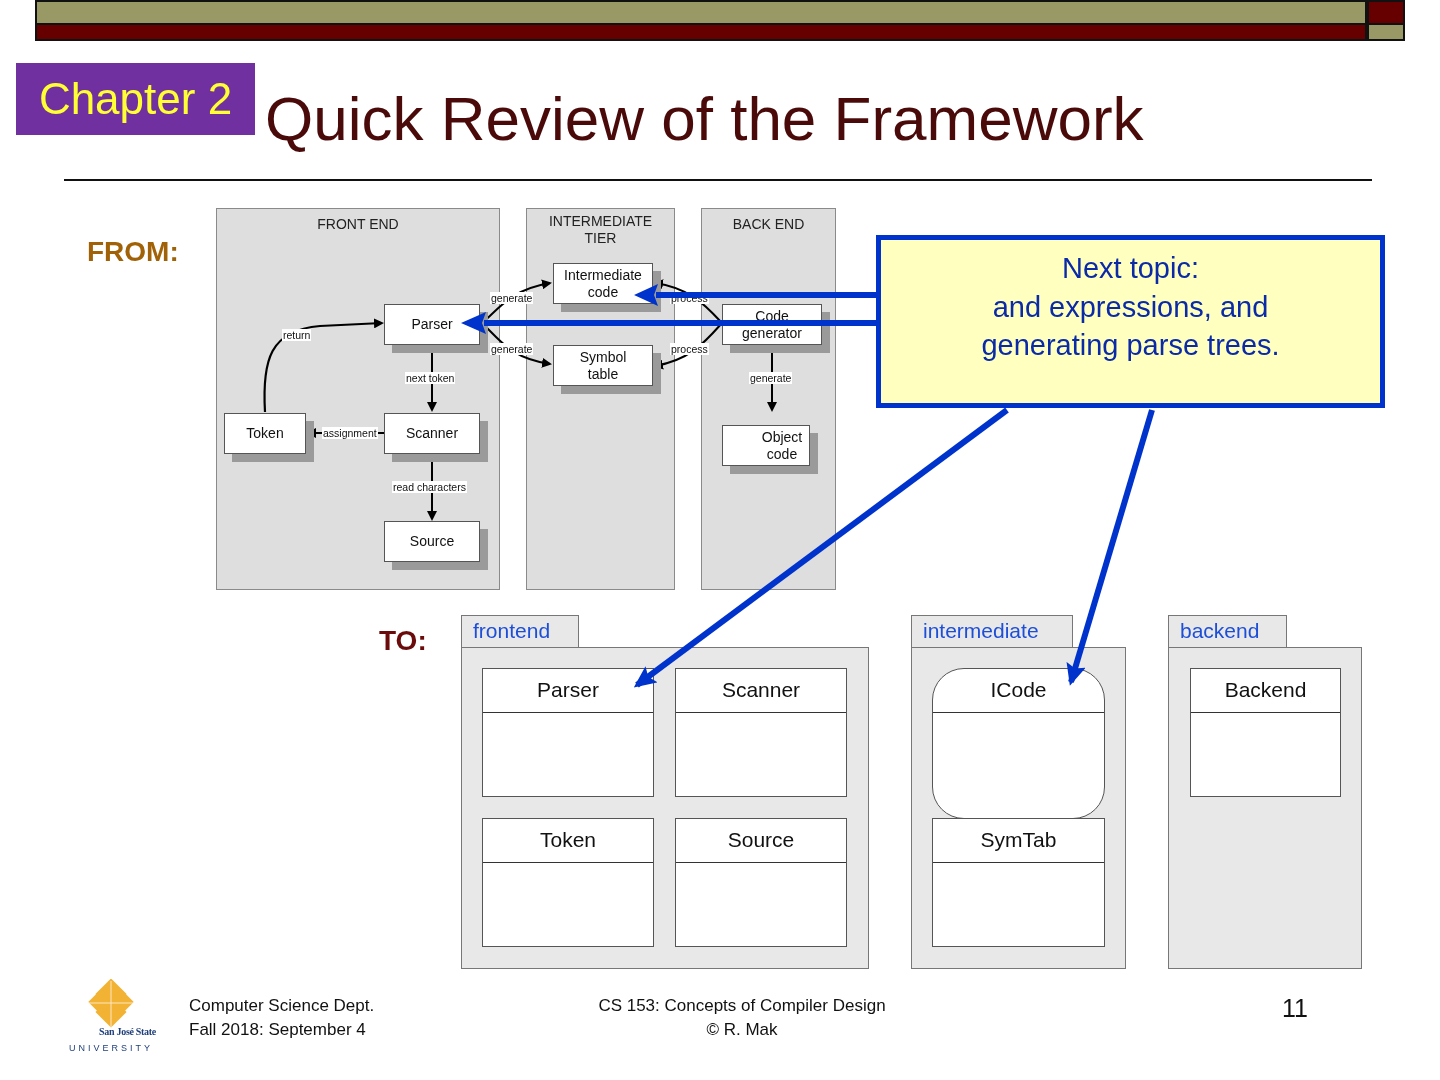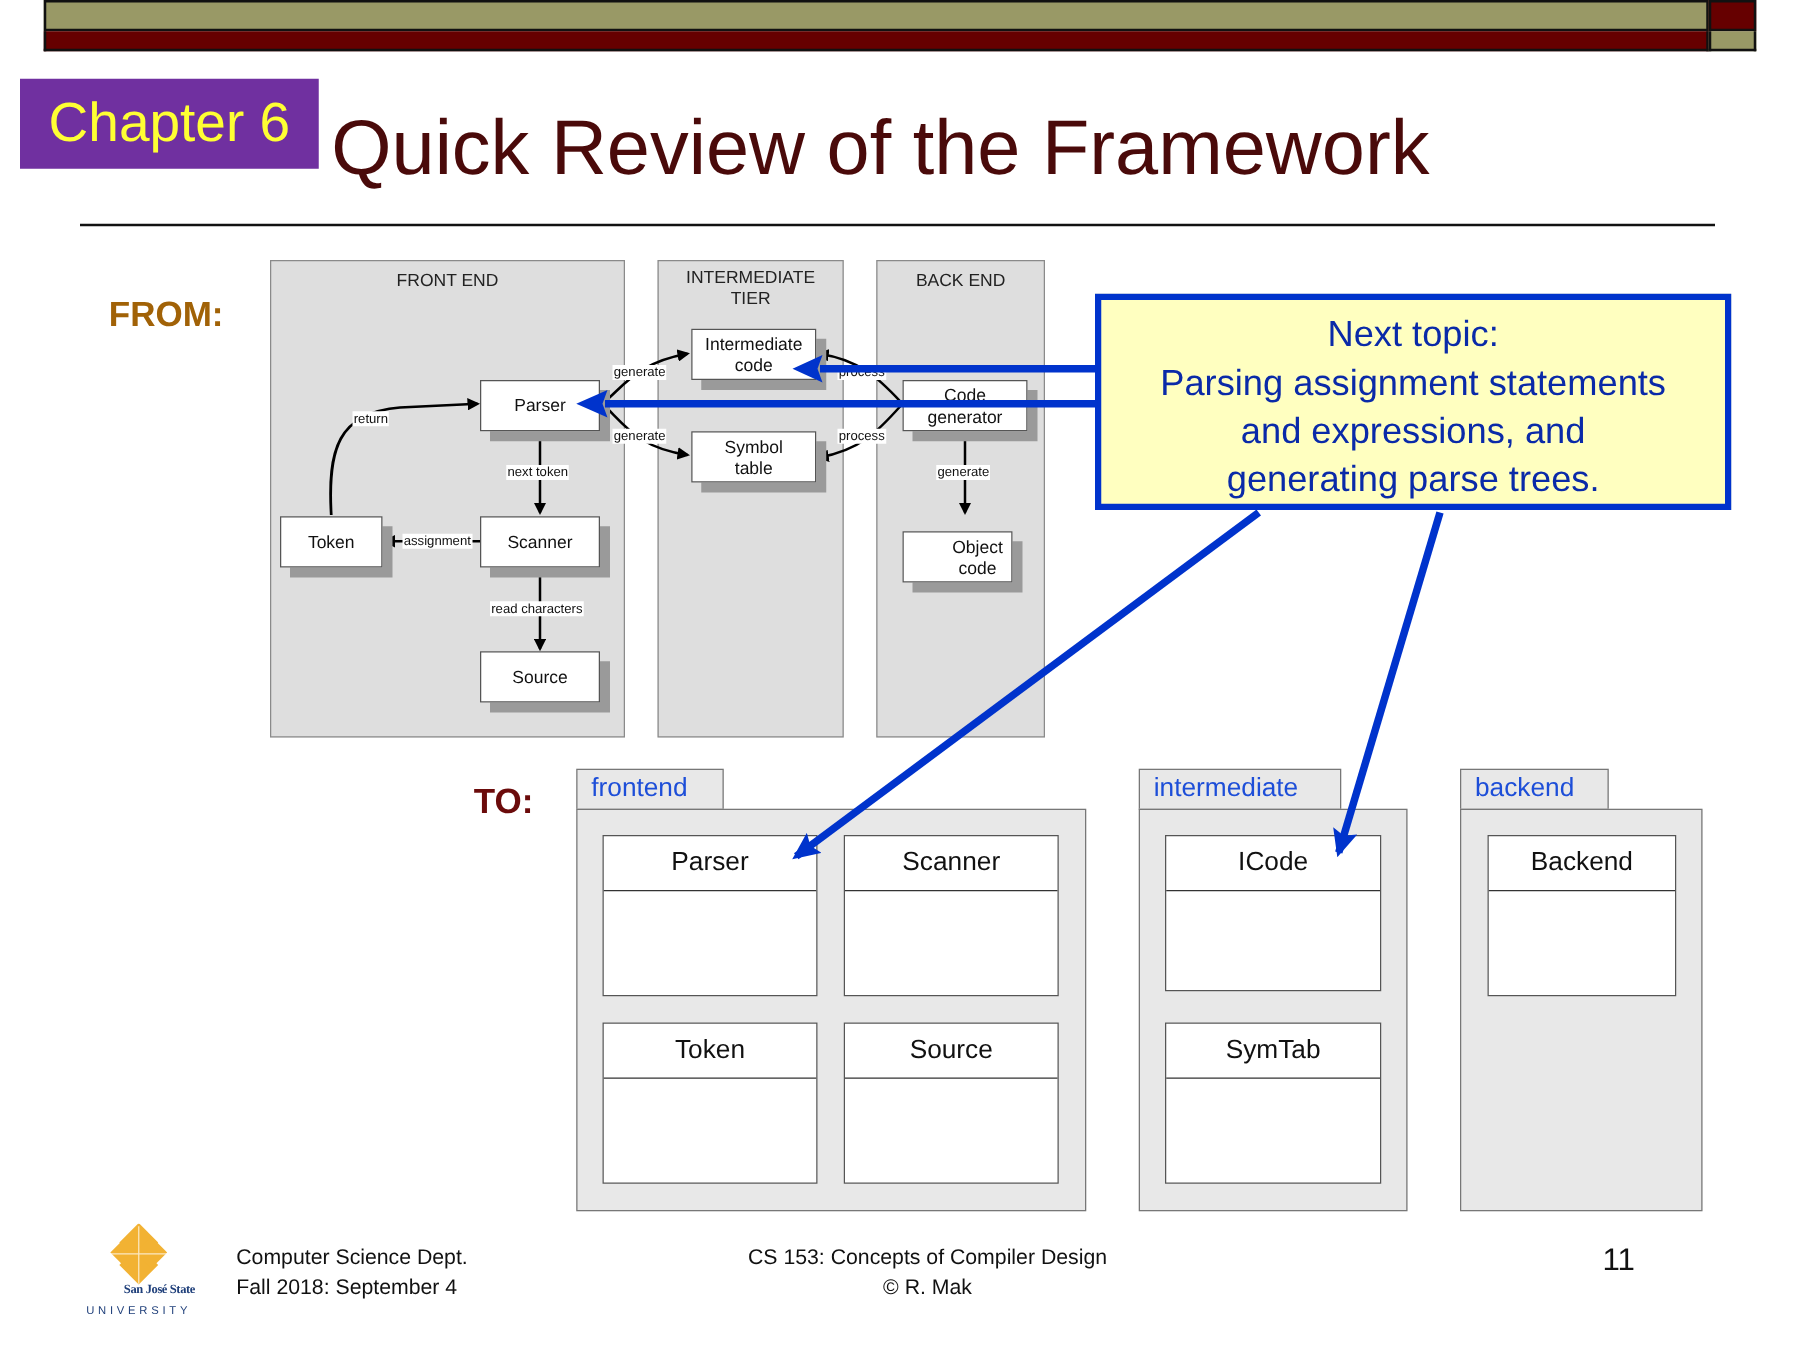--- a/index.html
+++ b/index.html
@@ -44,21 +44,21 @@
   .page-num { left:1282px; top:994px; font-size:25px; color:#111; }
 </style>
 </head>
 <body>
 
 <div class="abs bar-olive"></div>
 <div class="abs bar-maroon"></div>
 <div class="abs sq-maroon"></div>
 <div class="abs sq-olive"></div>
 
-<div class="abs chapter">Chapter 6</div>
+<div class="abs chapter">Chapter 2</div>
 <div class="abs title">Quick Review of the Framework</div>
 <div class="abs title-rule"></div>
 
 <div class="abs label-from">FROM:</div>
 <div class="abs label-to">TO:</div>
 
 <div class="abs tier" style="left:216px;top:208px;width:284px;height:382px;">
   <div class="tier-title" style="top:7px;">FRONT END</div>
 </div>
 <div class="abs tier" style="left:526px;top:208px;width:149px;height:382px;">
@@ -143,36 +143,35 @@
 </div>
 <div class="abs cls" style="left:482px;top:818px;width:172px;height:129px;">
   <div class="cls-head">Token</div>
 </div>
 <div class="abs cls" style="left:675px;top:818px;width:172px;height:129px;">
   <div class="cls-head">Source</div>
 </div>
 
 <div class="abs pkg-tab" style="left:911px;top:615px;width:162px;height:33px;">intermediate</div>
 <div class="abs pkg-body" style="left:911px;top:647px;width:215px;height:322px;"></div>
-<div class="abs cls" style="left:932px;top:668px;width:173px;height:125px;">
+<div class="abs cls" style="left:932px;top:668px;width:173px;height:151px;border-radius:32px;">
   <div class="cls-head">ICode</div>
 </div>
 <div class="abs cls" style="left:932px;top:818px;width:173px;height:129px;">
   <div class="cls-head">SymTab</div>
 </div>
 
 <div class="abs pkg-tab" style="left:1168px;top:615px;width:119px;height:33px;">backend</div>
 <div class="abs pkg-body" style="left:1168px;top:647px;width:194px;height:322px;"></div>
 <div class="abs cls" style="left:1190px;top:668px;width:151px;height:129px;">
   <div class="cls-head">Backend</div>
 </div>
 
 <div class="abs callout">
   <div>Next topic:</div>
-  <div>Parsing assignment statements</div>
   <div>and expressions, and</div>
   <div>generating parse trees.</div>
 </div>
 
 <svg class="abs" style="left:0;top:0;pointer-events:none;" width="1440" height="1080">
   <defs>
     <marker id="bh" markerWidth="22" markerHeight="20" refX="4" refY="10" orient="auto" markerUnits="userSpaceOnUse">
       <path d="M0,10 L22,0 L18,10 L22,20 z" fill="#0033cc"></path>
     </marker>
     <marker id="bh2" markerWidth="22" markerHeight="20" refX="18" refY="10" orient="auto" markerUnits="userSpaceOnUse">

